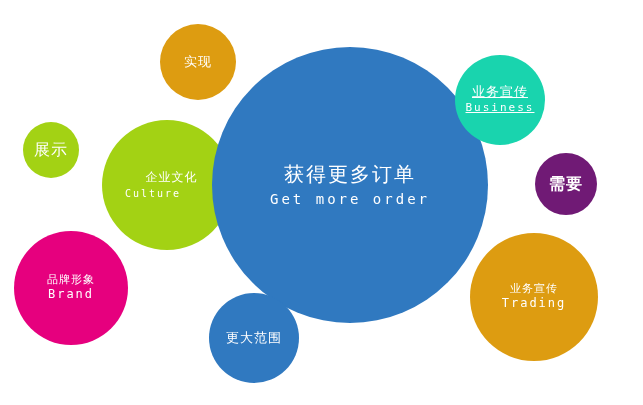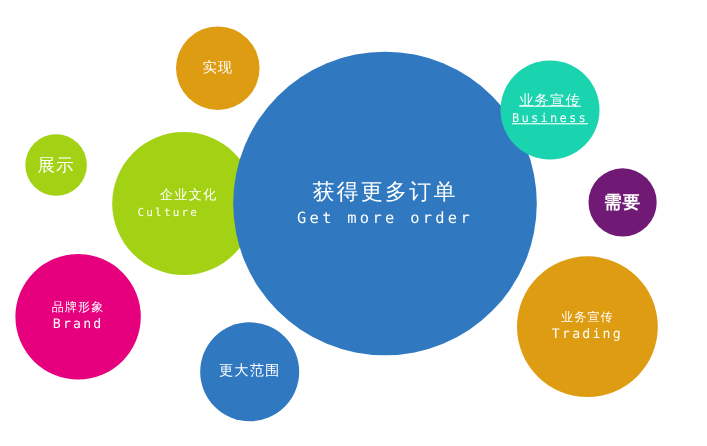--- a/index.html
+++ b/index.html
@@ -93,21 +93,21 @@
     <div class="bubble sz-sm" style="left: 160px; top: 24px; width: 76px; height: 76px; background: rgb(221, 156, 17); z-index: 2;">
       <div>
         <span class="cn">实现</span>
       </div>
     </div>
     <div class="bubble sz-xs" style="left: 23px; top: 122px; width: 56px; height: 56px; background: rgb(163, 210, 20); z-index: 2;">
       <div>
         <span class="cn">展示</span>
       </div>
     </div>
-    <div class="bubble sz-sm" style="left: 182px; top: 293px; width: 90px; height: 90px; background: rgb(48, 121, 192); z-index: 6;">
+    <div class="bubble sz-sm" style="left: 209px; top: 293px; width: 90px; height: 90px; background: rgb(48, 121, 192); z-index: 6;">
       <div>
         <span class="cn">更大范围</span>
       </div>
     </div>
     <div class="bubble sz-xs" style="left: 535px; top: 153px; width: 62px; height: 62px; background: #701a75; z-index: 2; font-weight: bold;">
       <div>
         <span class="cn">需要</span>
       </div>
     </div>
   </div>

